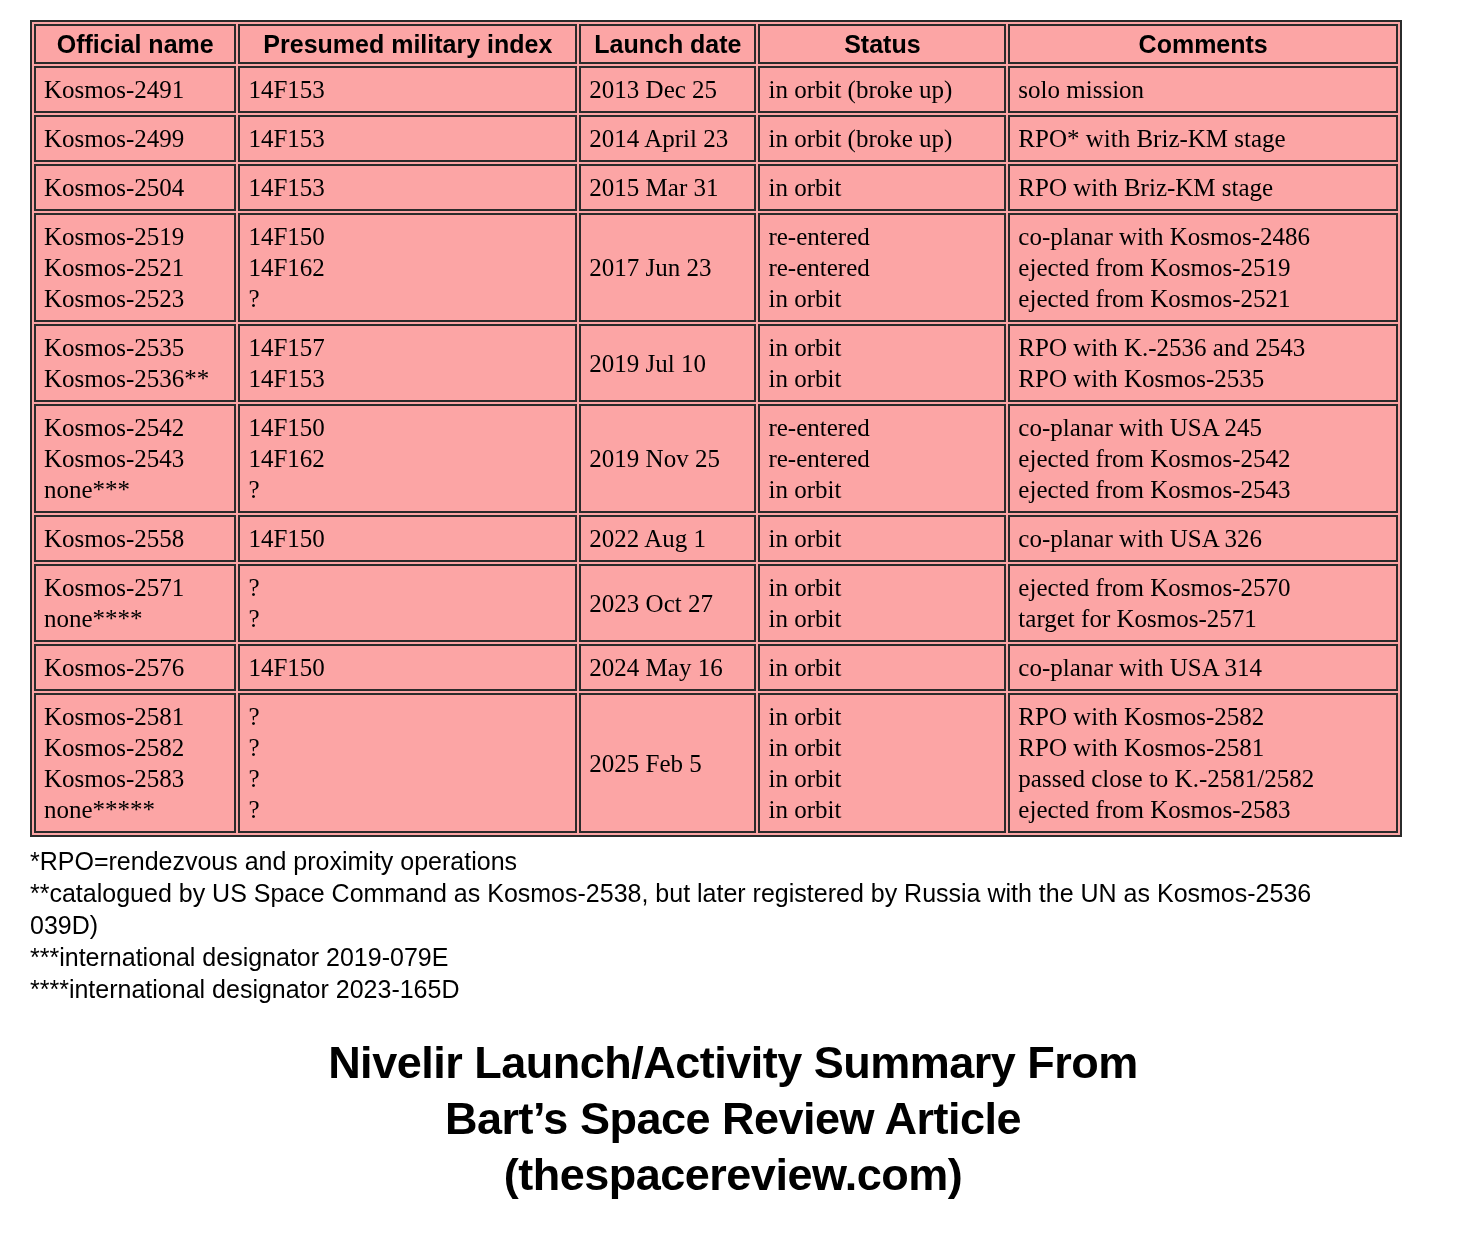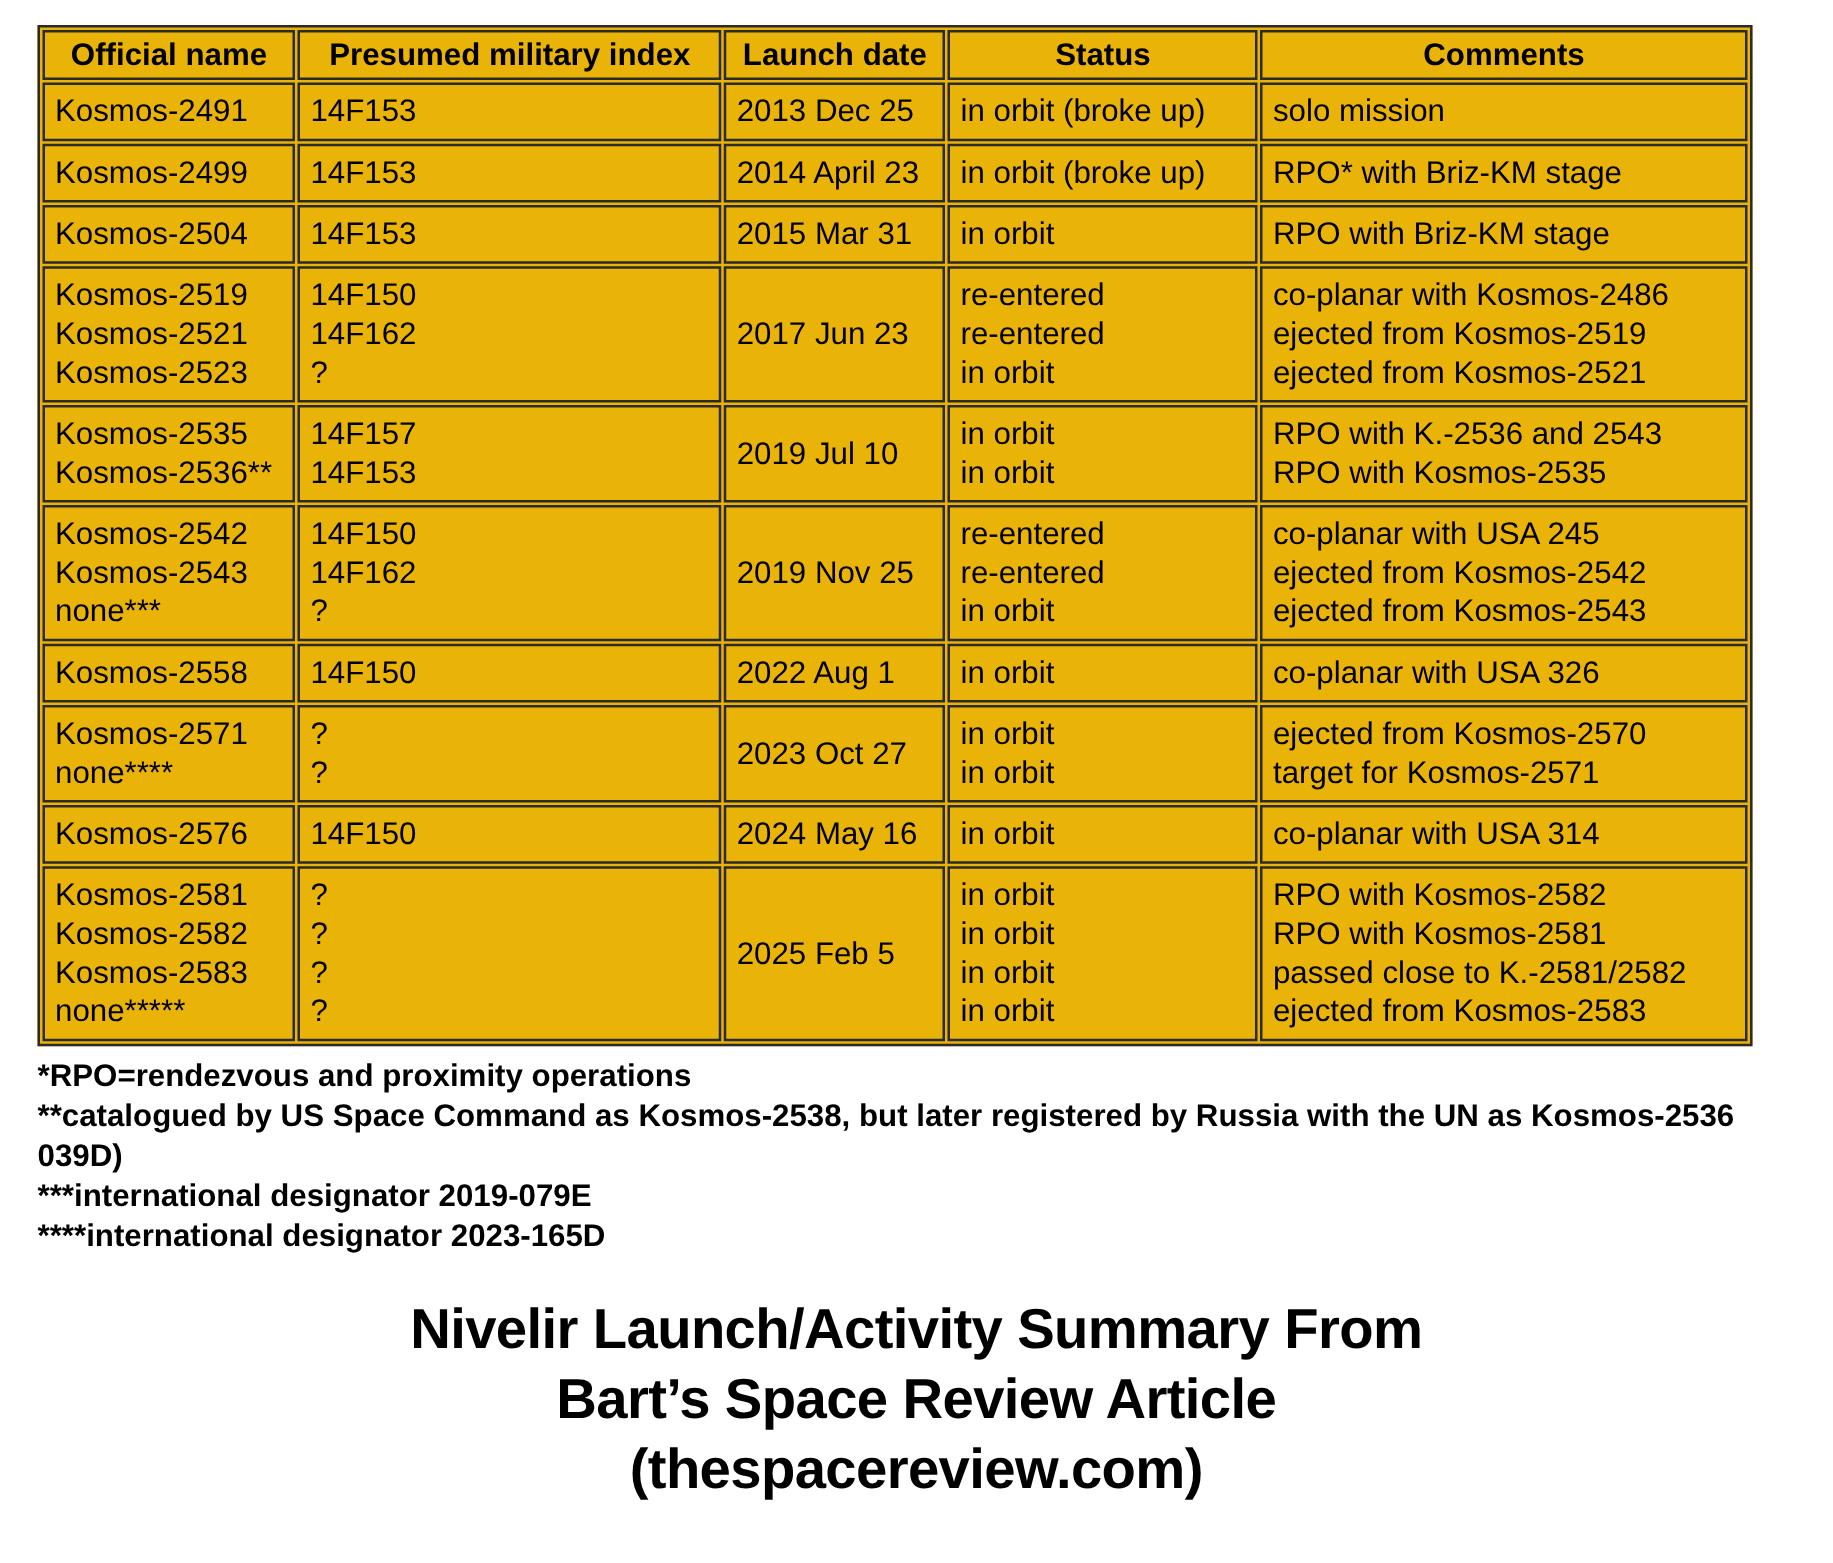--- a/index.html
+++ b/index.html
@@ -17,21 +17,21 @@
   .page {
     padding: 20px 30px 0 30px;
   }
   
   table.launch-table {
     table-layout: fixed;
     width: 1372px;
     border-collapse: separate;
     border-spacing: 2px;
     border: 2px solid #2b2b2b;
-    background: #eab308;
+    background: #fca5a5;
   }
   table.launch-table th {
     border: 2px solid #2b2b2b;
     font-weight: bold;
     font-size: 25px;
     line-height: 30px;
     padding: 3px 6px;
     text-align: center;
     vertical-align: middle;
     white-space: nowrap;
@@ -39,27 +39,27 @@
   }
   table.launch-table td {
     border: 2px solid #2b2b2b;
     font-size: 25px;
     line-height: 31px;
     padding: 6px 8px;
     text-align: left;
     vertical-align: middle;
     white-space: nowrap;
     overflow: hidden;
+    font-family: Liberation Serif, serif;
   }
   .cell-line { display: block; }
   .footnotes {
     margin-top: 8px;
     font-size: 25px;
     line-height: 32px;
-    font-weight: bold;
   }
   .footnote-line {
     white-space: nowrap;
   }
   .caption {
     margin-top: 30px;
     text-align: center;
     font-weight: bold;
     font-size: 45px;
     line-height: 56px;

